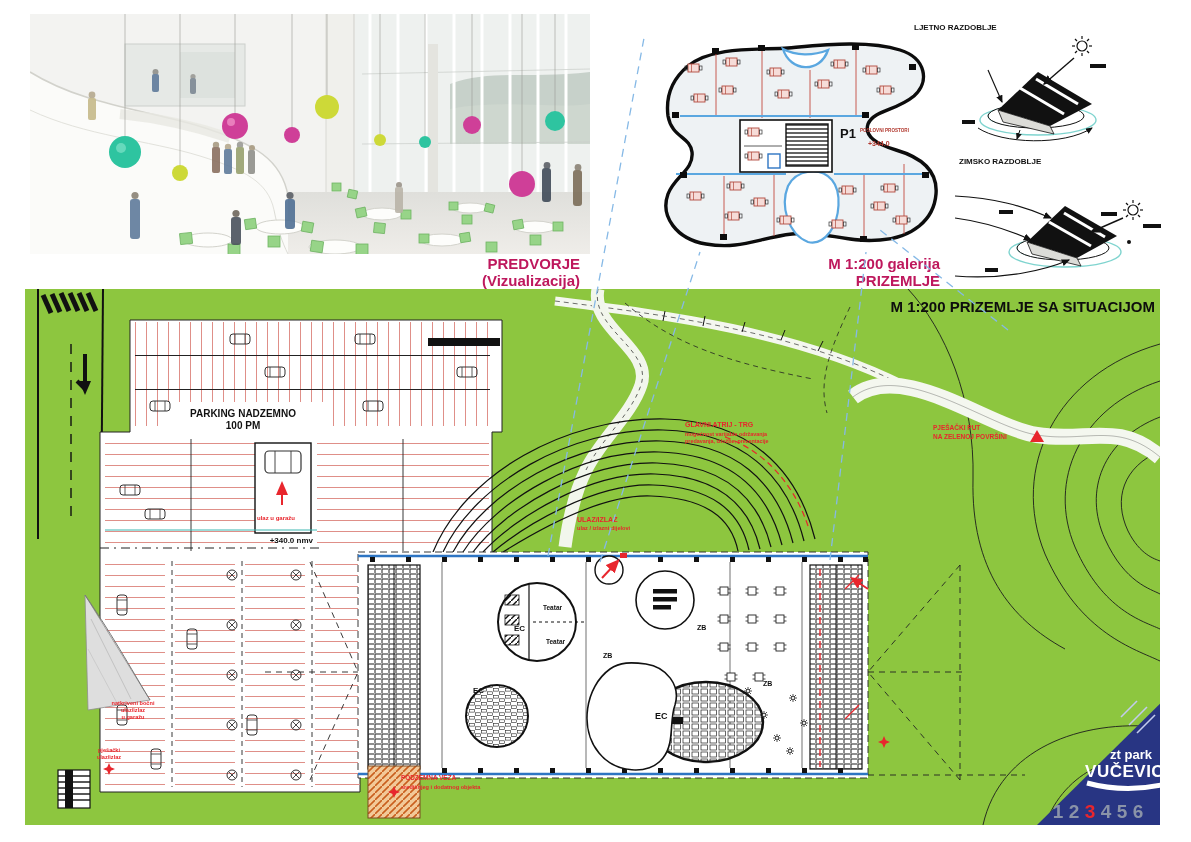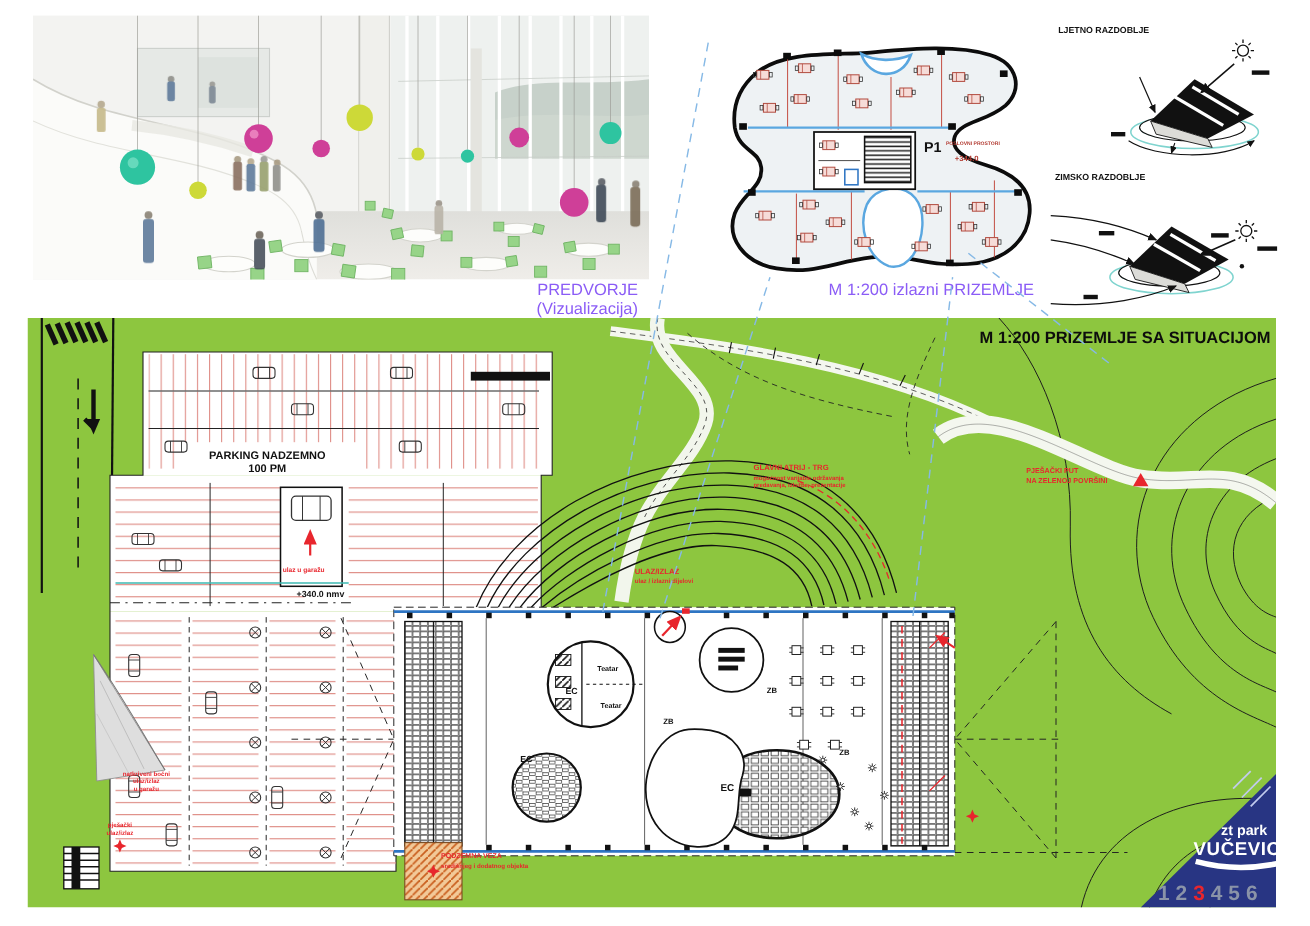--- a/index.html
+++ b/index.html
@@ -1,19 +1,19 @@
 <!DOCTYPE html>
 <html><head>
 <meta charset="utf-8">
 <style>
   html,body{margin:0;padding:0;background:#ffffff;}
   #board{position:relative;width:1191px;height:842px;background:#fff;overflow:hidden;
          font-family:"Liberation Sans",sans-serif;color:#111;}
   .abs{position:absolute;}
-  .cap{font-weight:normal;font-size:15px;letter-spacing:0;color:#8b5cf6;}
+  .cap{font-weight:bold;font-size:15px;letter-spacing:0;color:#be185d;}
   svg text{font-family:"Liberation Sans",sans-serif;}
 </style>
 </head>
 <body>
 <div id="board">
 
 <div class="abs" style="left:30px;top:14px;width:560px;height:240px;">
 <svg width="560" height="240" viewBox="0 0 560 240">
   <defs>
     <linearGradient id="vz-floor" x1="0" y1="0" x2="0" y2="1">
@@ -254,23 +254,23 @@
           <rect x="294" y="148" width="7" height="6"></rect>
     <rect x="92" y="210" width="7" height="6"></rect>
           <rect x="232" y="212" width="7" height="6"></rect>
   </g>
 
   <text x="212" y="114" font-size="13" font-weight="bold" fill="#111">P1</text>
   <text x="232" y="108" font-size="4.6" font-weight="bold" fill="#b23a30">POSLOVNI PROSTORI</text>
   <text x="240" y="122" font-size="7" font-weight="bold" fill="#b23a30">+344.0</text>
 </svg>
 </div>
-<div class="abs cap" style="left:745px;top:255px;width:195px;text-align:right;">M 1:200  izlazni PRIZEMLJE</div>
-
-<div class="abs" style="left:958px;top:18px;width:230px;height:128px;">
+<div class="abs cap" style="left:745px;top:255px;width:195px;text-align:right;">M 1:200  galerija PRIZEMLJE</div>
+
+<div class="abs" style="left:910px;top:18px;width:230px;height:128px;">
 <svg width="230" height="128" viewBox="0 0 230 128">
   <defs>
           <marker id="ah1" markerWidth="8" markerHeight="8" refX="6" refY="3" orient="auto">
             <path d="M0,0L7,3L0,6Z" fill="#111"></path>
           </marker>
         </defs>
   <text x="4" y="12" font-size="8" font-weight="bold" fill="#111">LJETNO RAZDOBLJE</text>
   <g transform="translate(30,14)">
     <ellipse cx="98" cy="88" rx="58" ry="15" fill="none" stroke="#7fd4cf" stroke-width="1.4"></ellipse>
     <ellipse cx="92" cy="84" rx="44" ry="11" fill="none" stroke="#7fd4cf" stroke-width="1.2"></ellipse>

